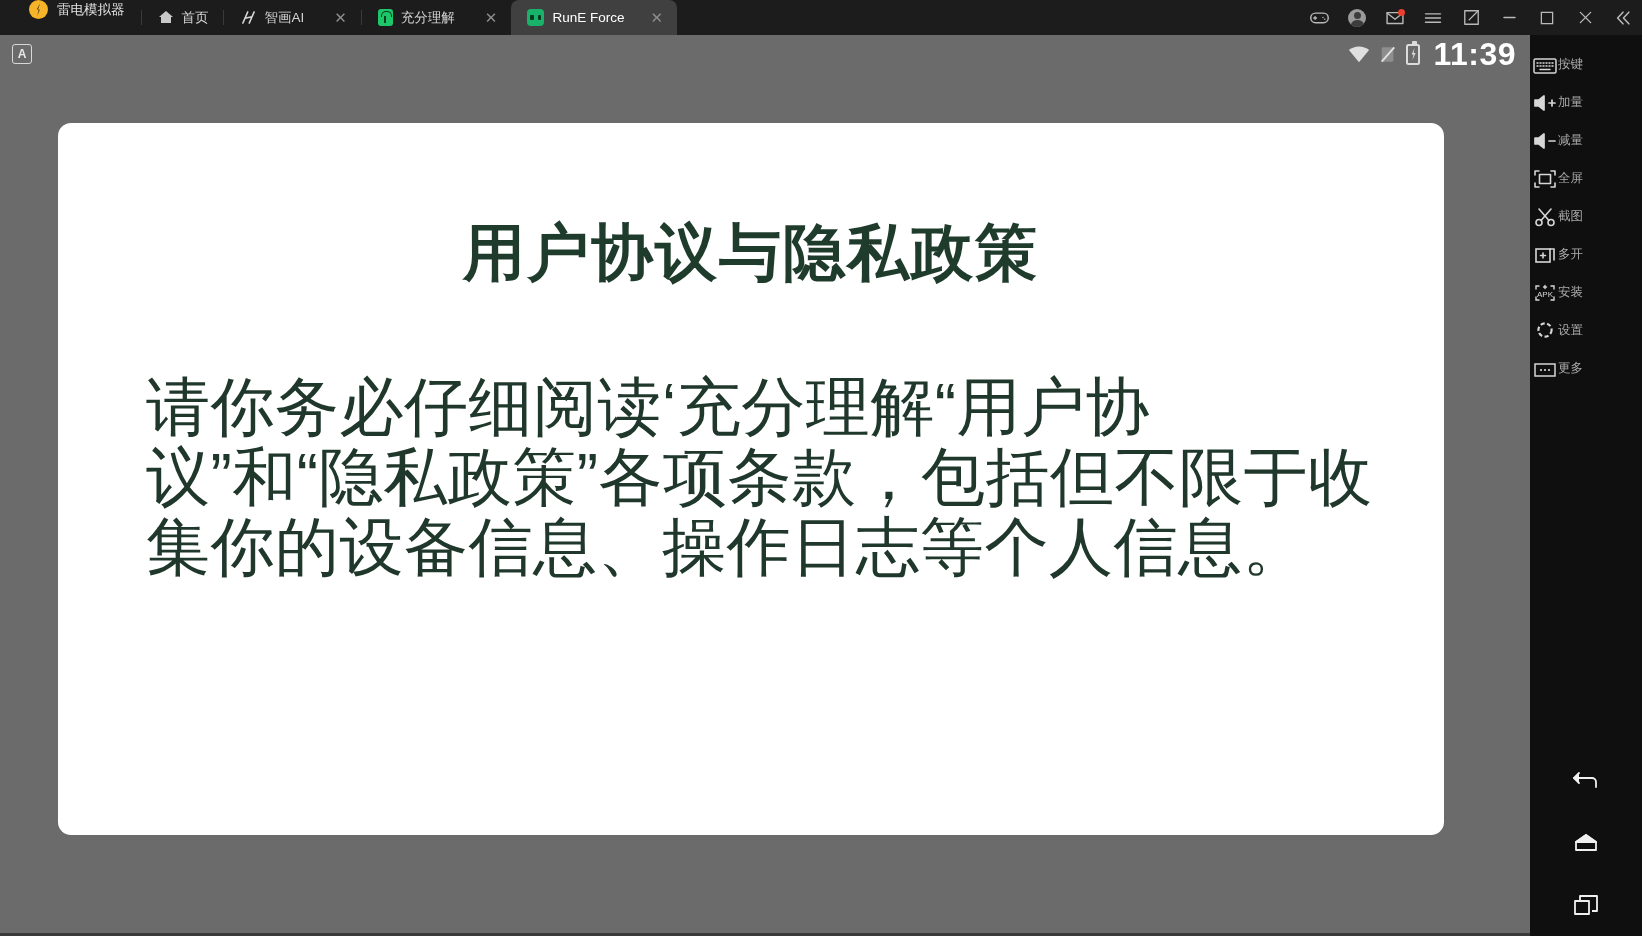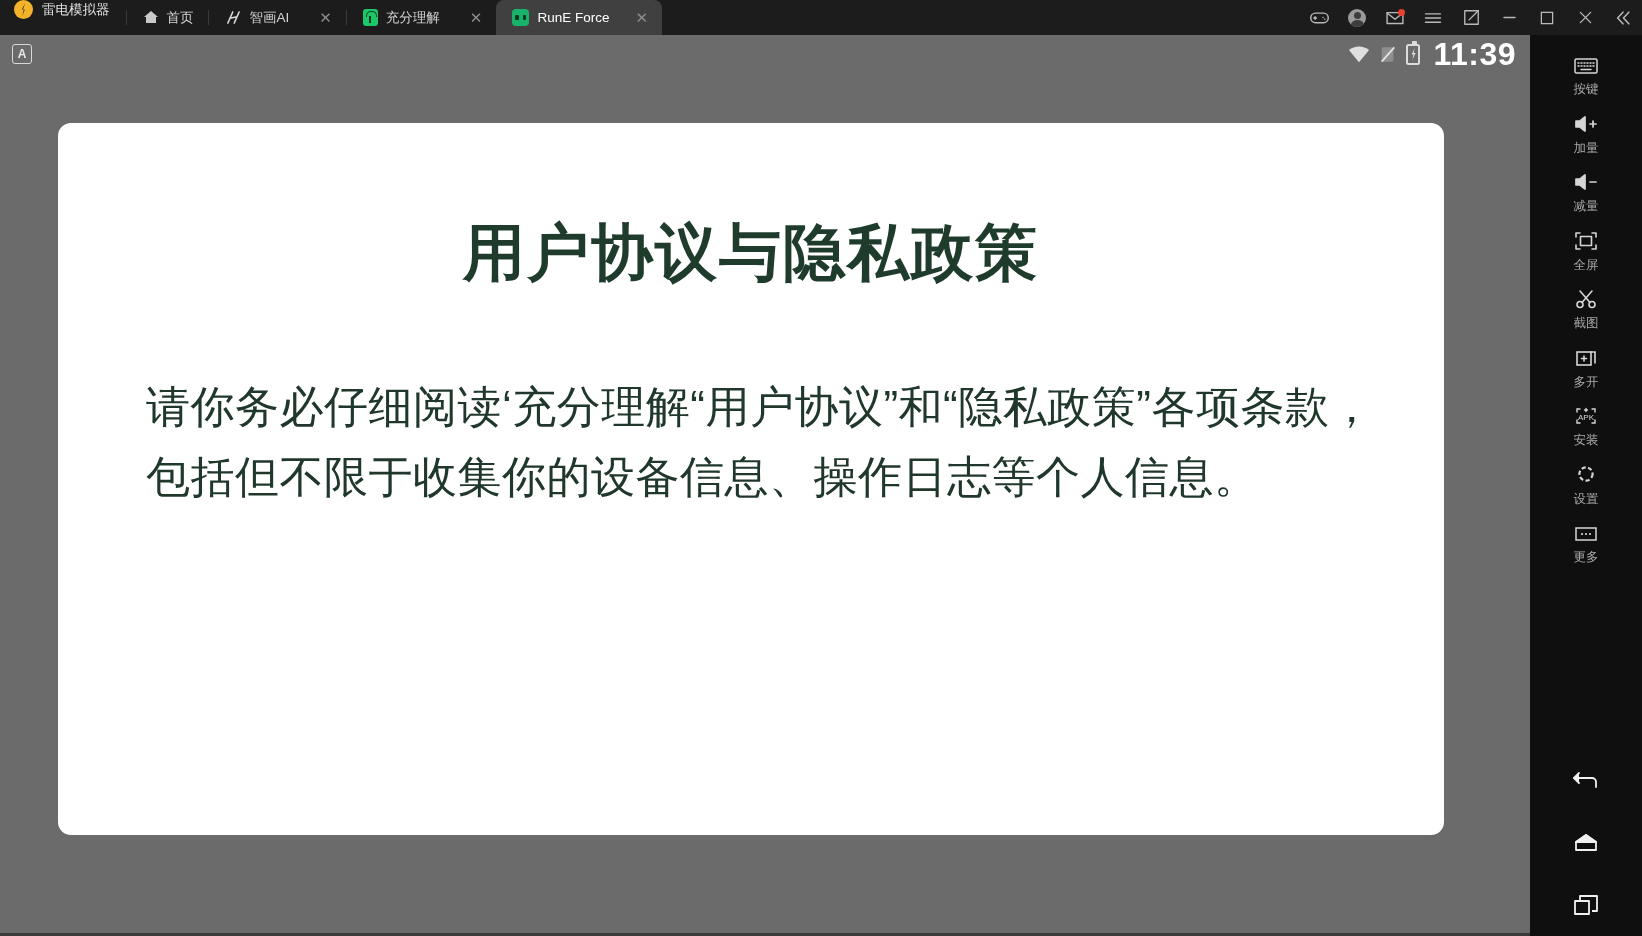--- a/index.html
+++ b/index.html
@@ -25,21 +25,21 @@
     width: 1642px;
     height: 35px;
     background: #1c1c1c;
     display: flex;
     align-items: stretch;
   }
   .tb-brand {
     display: flex;
     align-items: center;
     gap: 9px;
-    padding: 0 16px 0 14px;
+    padding: 0 16px 0 29px;
     height: 19px;
   }
   .brand-logo {
     width: 19px; height: 19px;
     border-radius: 50%;
     background: #f5b32a;
     position: relative;
     flex: 0 0 auto;
   }
   .brand-logo::after {
@@ -291,21 +291,21 @@
     color: #1e3b2b;
     font-size: 62px;
     font-weight: bold;
     letter-spacing: 2px;
     margin-top: 88px;
   }
   .card-body {
     margin: 77px 0 0 88px;
     width: 1240px;
     color: #20382c;
-    font-size: 44px;
+    font-size: 64px;
     line-height: 70px;
     letter-spacing: 0.5px;
   }
   .card-body p { margin: 0; }
 
   
   .sidebar {
     position: absolute;
     top: 35px; right: 0;
     width: 112px;
@@ -313,23 +313,23 @@
     background: #0f0f0f;
     display: flex;
     flex-direction: column;
     align-items: center;
     padding-top: 9px;
   }
   .side-item {
     width: 108px;
     padding: 9px 0 7px 0;
     display: flex;
-    flex-direction: column;
-    align-items: center;
-    gap: 8px;
+    flex-direction: row;
+    align-items: center;
+    gap: 0;
   }
   .side-icon {
     width: 26px; height: 22px;
     display: flex;
     align-items: flex-end;
     justify-content: center;
     color: #d6d6d6;
   }
   .side-label {
     color: #a9a9a9;

